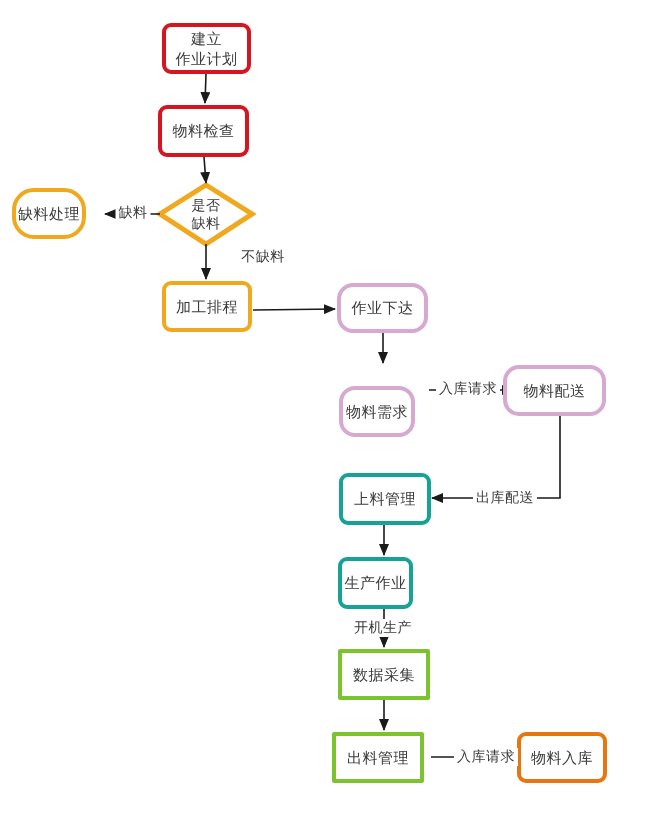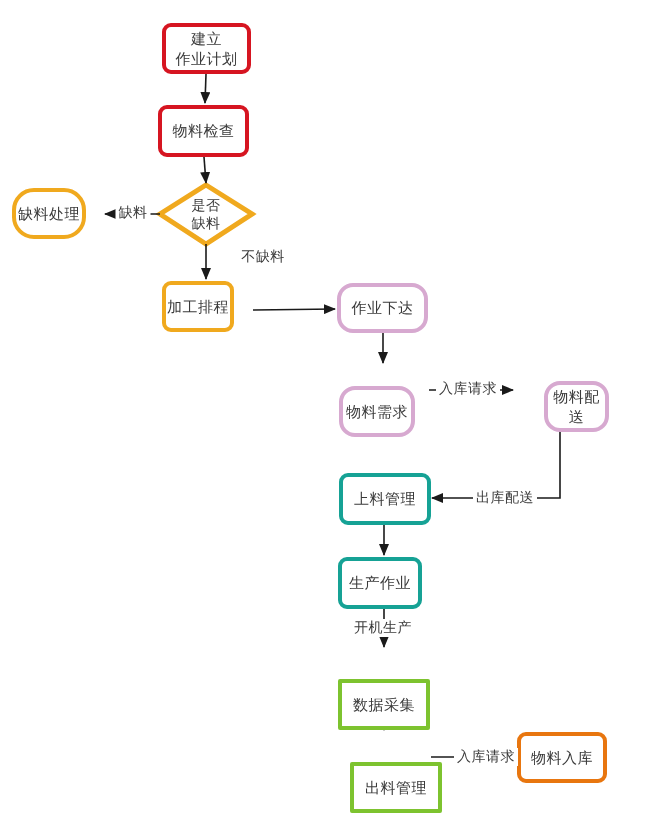--- a/index.html
+++ b/index.html
@@ -30,21 +30,21 @@
     line-height: 1.3;
     white-space: pre-line;
     letter-spacing: 0.5px;
   }
   .rounded { border-radius: 9px; }
   .square  { border-radius: 2px; }
   .c-red    { border-color: #d61521; }
   .c-amber  { border-color: #f0a91e; }
   .c-pink   { border-color: #d7a9d0; border-radius: 16px; }
   .c-teal   { border-color: #16a295; }
-  .c-green  { border-color: #7dc32f; margin-top: 30px; }
+  .c-green  { border-color: #7dc32f; }
   .c-orange { border-color: #e8760f; }
 
   .diamond-label {
     position: absolute;
     left: 176px; top: 187px;
     width: 60px; height: 54px;
     display: flex;
     align-items: center;
     justify-content: center;
     text-align: center;
@@ -61,28 +61,28 @@
     padding: 0 3px;
     font-size: 14px;
     color: #3a3a3a;
     white-space: nowrap;
     letter-spacing: 0.5px;
   }
   
   #node-plan                 { left:162px; top:23px;  width:89px; height:51px; }
   #node-material-check       { left:158px; top:105px; width:91px; height:52px; }
   #node-shortage-handling    { left:12px;  top:188px; width:74px; height:51px;border-radius:22px; }
-  #node-processing-schedule  { left:162px; top:281px; width:72px; height:51px; }
+  #node-processing-schedule  { left:162px; top:281px; width:90px; height:51px; }
   #node-job-release          { left:337px; top:283px; width:91px; height:50px; }
   #node-material-demand      { left:339px; top:386px; width:76px; height:51px; }
-  #node-material-delivery    { left:544px; top:365px; width:65px; height:51px;margin-top:16px; }
+  #node-material-delivery    { left:503px; top:365px; width:103px; height:51px; }
   #node-loading-management   { left:339px; top:473px; width:92px; height:52px; }
-  #node-production-operation { left:338px; top:557px; width:84px; height:52px; }
+  #node-production-operation { left:338px; top:557px; width:75px; height:52px; }
   #node-data-collection      { left:338px; top:649px; width:92px; height:51px; }
-  #node-discharge-management { left:350px; top:732px; width:92px; height:51px; }
+  #node-discharge-management { left:332px; top:732px; width:92px; height:51px; }
   #node-material-warehousing { left:517px; top:732px; width:90px; height:51px; }
 
   #label-shortage         { left:133px; top:213px; }
   #label-no-shortage      { left:230px; top:257px;margin-left:33px; }
   #label-material-request { left:468px; top:389px; }
   #label-outbound         { left:505px; top:498px; }
   #label-machine-start    { left:383px; top:628px; }
   #label-inbound-request  { left:470px; top:757px;margin-left:16px; }
 </style>
 </head>

